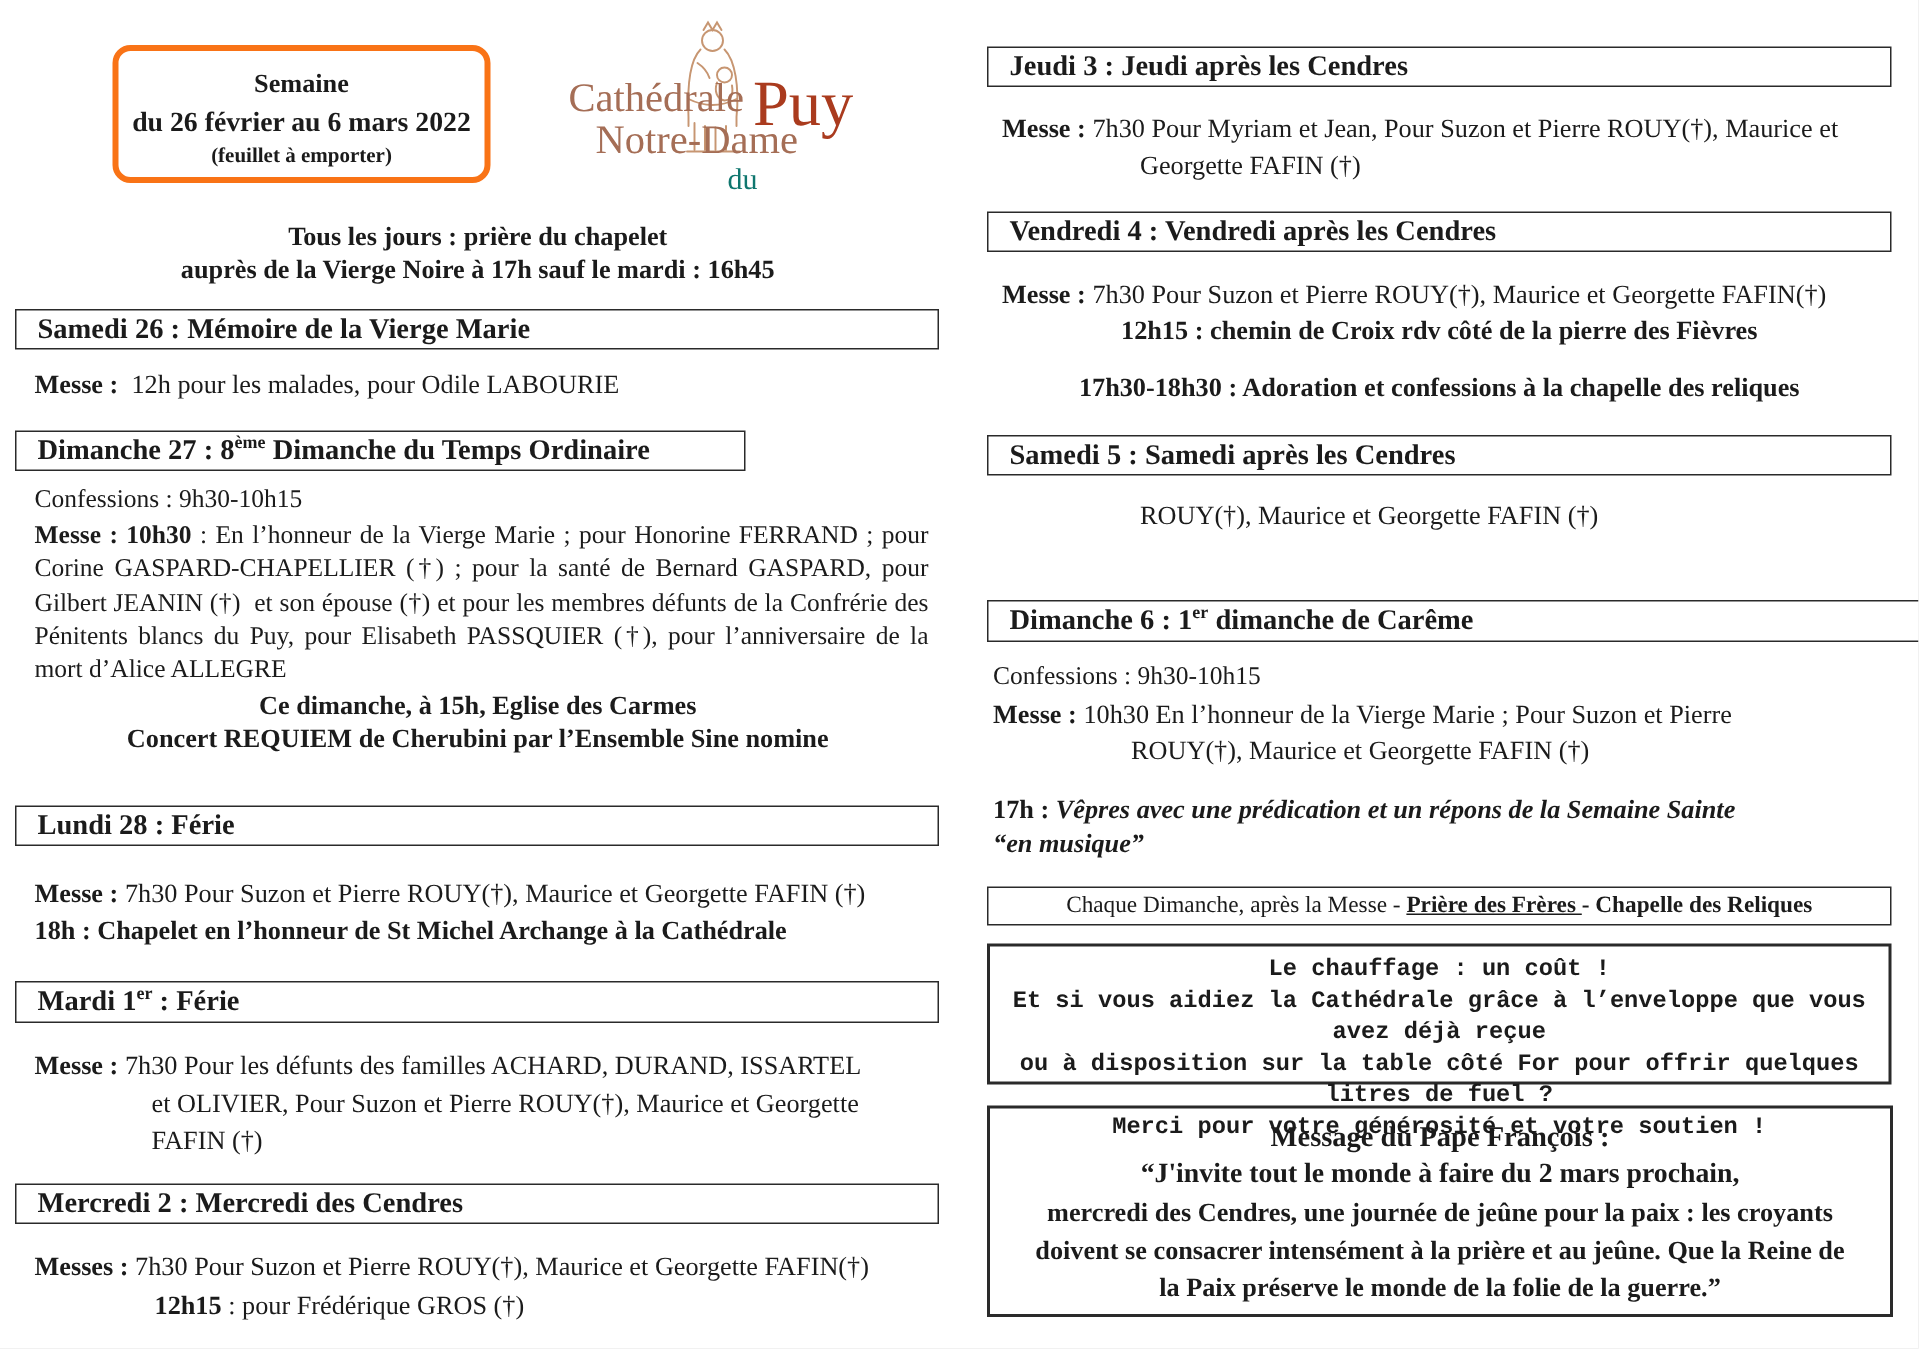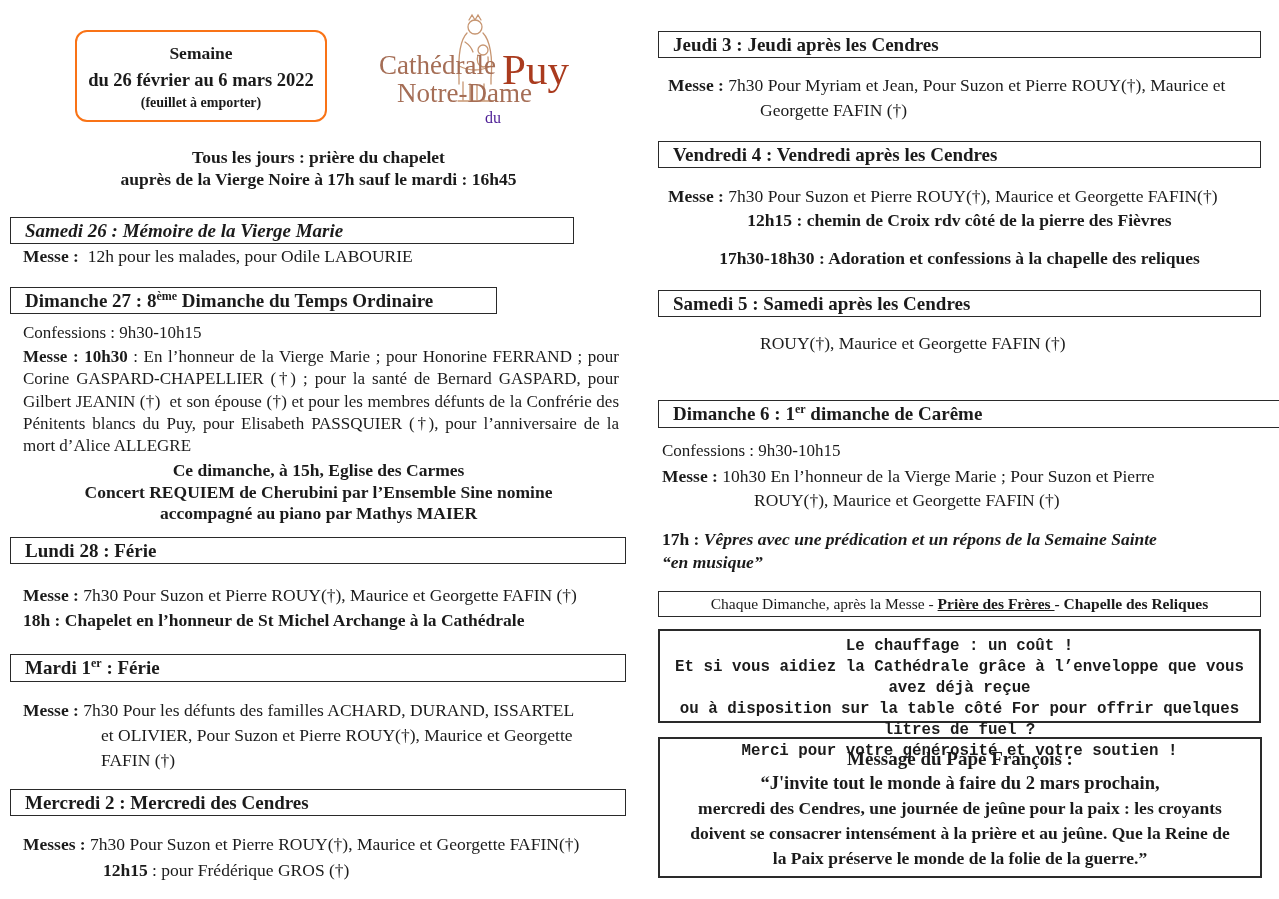--- a/index.html
+++ b/index.html
@@ -18,30 +18,30 @@
   .line { font-size:17.5px; line-height:24px; }
   .secbox {
     border:1.5px solid #2a2a2a; box-sizing:border-box; height:27px;
     display:flex; align-items:center; padding-left:14px;
     font-weight:700; font-size:19px; background:#fff;
   }
   sup.hs { font-size:12px; font-weight:700; line-height:0; }
   
   .week-box {
     left:75px; top:30px; width:252px; height:92px; box-sizing:border-box;
-    border:2px solid #f97316; border-radius:12px; text-align:center; padding-top:11px;
+    border:4px solid #f97316; border-radius:12px; text-align:center; padding-top:11px;
   }
   .wb-title { font-weight:700; font-size:17.5px; }
   .wb-dates { font-weight:700; font-size:18.5px; margin-top:6px; }
   .wb-note  { font-weight:700; font-size:14px;  margin-top:4px; }
   
   .logo { left:375px; top:12px; width:215px; height:140px; }
   .lg-cath { position:absolute; left:4px;  top:38px; font-size:27px; color:#a56e56; }
   .lg-nd   { position:absolute; left:22px; top:66px; font-size:27px; color:#a56e56; }
-  .lg-du   { position:absolute; left:110px; top:97px; font-size:16px; color:#4c1d95; }
+  .lg-du   { position:absolute; left:110px; top:97px; font-size:20px; color:#0f766e; }
   .lg-puy  { position:absolute; left:127px; top:36px; font-size:43px; line-height:1; color:#aa3b1e; }
   .statue  { position:absolute; left:70px; top:0; }
   
   .daily { left:10px; top:146px; width:617px; font-weight:700; font-size:17.5px; line-height:22px; }
   
   .bigbox { border:2px solid #2a2a2a; box-sizing:border-box; text-align:center; font-weight:700; }
 </style>
 </head>
 <body>
 
@@ -70,42 +70,41 @@
     <span class="lg-nd">Notre-Dame</span>
     <span class="lg-du">du</span>
     <span class="lg-puy">Puy</span>
   </div>
 
   <div class="abs daily center">
     <div>Tous les jours : prière du chapelet</div>
     <div>auprès de la Vierge Noire à 17h sauf le mardi : 16h45</div>
   </div>
 
-  <div class="abs secbox" style="left:10px; top:217px; width:564px;font-style:italic;">
+  <div class="abs secbox" style="left:10px; top:206px; width:616px;">
     <span>Samedi 26 : Mémoire de la Vierge Marie</span>
   </div>
 
   <div class="abs line" style="left:23px; top:244px;">
     <span class="b t">Messe :</span><span class="t">  12h pour les malades, pour Odile LABOURIE</span>
   </div>
 
   <div class="abs secbox" style="left:10px; top:287px; width:487px;">
     <span><span class="t">Dimanche 27 : 8</span><sup class="hs">ème</sup><span class="t"> Dimanche du Temps Ordinaire</span></span>
   </div>
 
   <div class="abs" style="left:23px; top:323px; font-size:17px;">Confessions : 9h30-10h15</div>
 
   <div class="abs just" style="left:23px; top:346px; width:596px; font-size:17px; line-height:22.3px;">
     <span class="b t">Messe : 10h30</span><span class="t"> : En l’honneur de la Vierge Marie ; pour Honorine FERRAND ; pour Corine GASPARD-CHAPELLIER (†) ; pour la santé de Bernard GASPARD, pour Gilbert JEANIN (†)  et son épouse (†) et pour les membres défunts de la Confrérie des Pénitents blancs du Puy, pour Elisabeth PASSQUIER (†), pour l’anniversaire de la mort d’Alice ALLEGRE</span>
   </div>
 
   <div class="abs center b" style="left:10px; top:460px; width:617px; font-size:17.5px; line-height:21.5px;">
     <div>Ce dimanche, à 15h, Eglise des Carmes</div>
     <div>Concert REQUIEM de Cherubini par l’Ensemble Sine nomine</div>
-    <div>accompagné au piano par Mathys MAIER</div>
   </div>
 
   <div class="abs secbox" style="left:10px; top:537px; width:616px;">
     <span>Lundi 28 : Férie</span>
   </div>
 
   <div class="abs line" style="left:23px; top:583px;">
     <span class="b t">Messe :</span><span class="t"> 7h30 Pour Suzon et Pierre ROUY(†), Maurice et Georgette FAFIN (†)</span>
   </div>
   <div class="abs line b" style="left:23px; top:608px;">18h : Chapelet en l’honneur de St Michel Archange à la Cathédrale</div>

